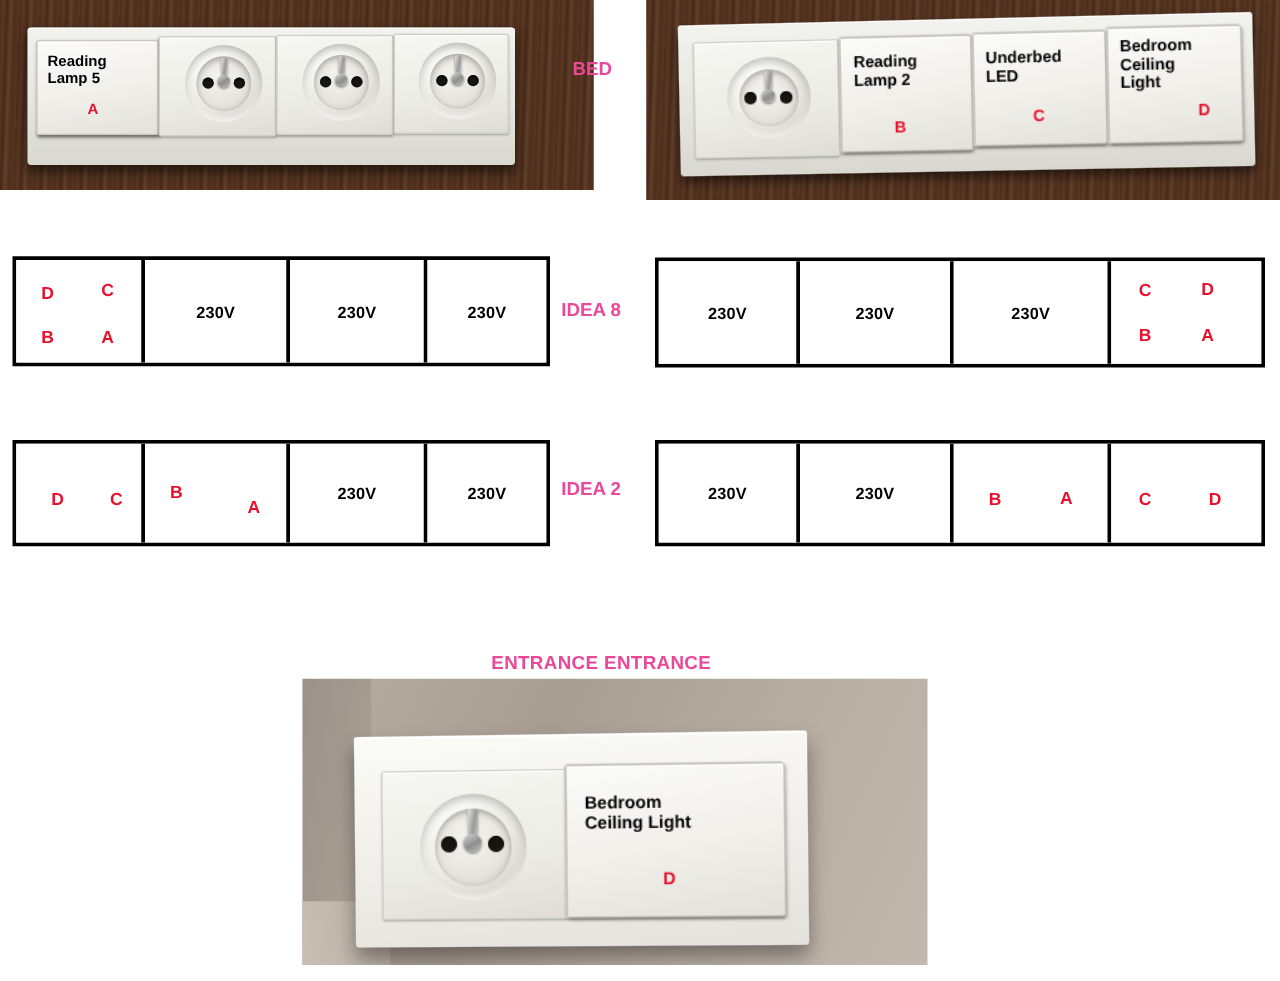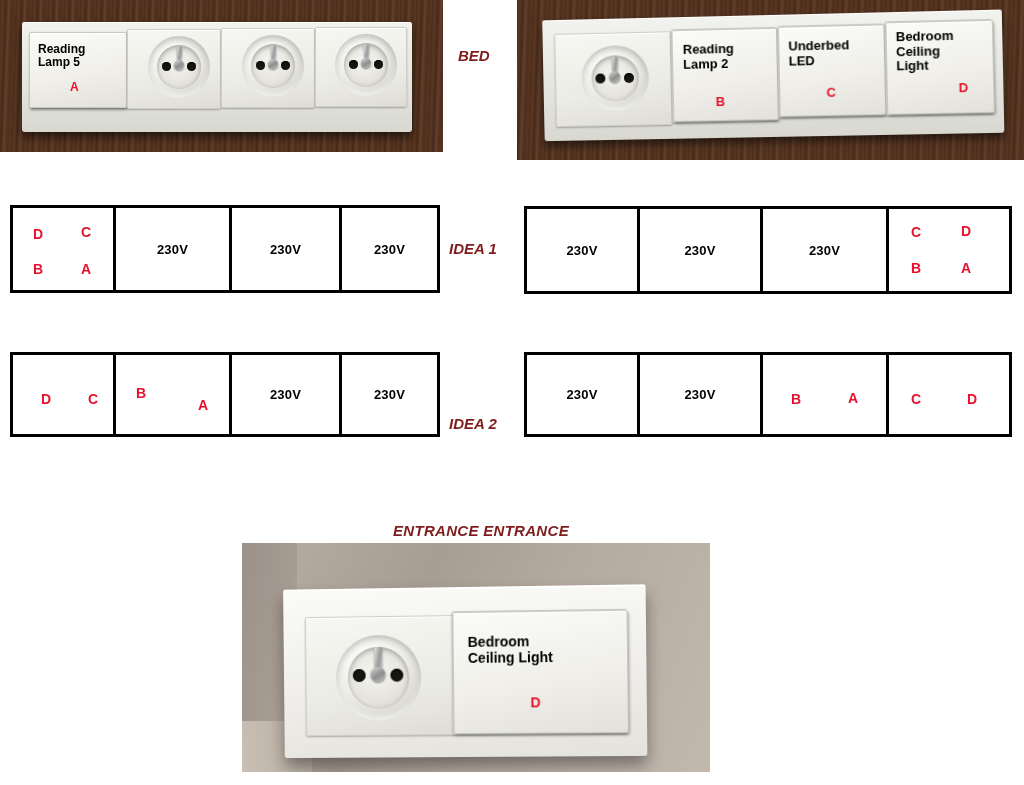--- a/index.html
+++ b/index.html
@@ -2,21 +2,21 @@
 <html><head>
 <meta charset="utf-8">
 <style>
   html,body{margin:0;padding:0;background:#ffffff;}
   body{width:1024px;height:785px;position:relative;overflow:hidden;
        font-family:"Liberation Sans","DejaVu Sans",sans-serif;}
 
   .abs{position:absolute;}
 
   
-  .photo{position:absolute;overflow:hidden;}
+  .photo{position:absolute;overflow:hidden;padding-left:32px;}
   .wood{background:
       repeating-linear-gradient(92deg,
         #4a2c1b 0px,#5a3722 3px,#47291a 6px,#61402a 9px,#4e2f1d 12px,#573520 16px);
     }
   .wall{background:linear-gradient(115deg,#b9aea4 0%,#a89d93 35%,#b5aaa0 60%,#c2b8ae 100%);}
 
   
   .plate{position:absolute;background:linear-gradient(180deg,#f2f2ee 0%,#e6e6e0 55%,#d8d8d1 100%);
          border-radius:3px;box-shadow:0 5px 9px rgba(0,0,0,.55), inset 0 1px 0 #fff;}
 
@@ -41,21 +41,21 @@
   .hole{position:absolute;border-radius:50%;background:#16150f;
         box-shadow:inset 0 1px 2px #000;}
   .pin{position:absolute;border-radius:50%;
        background:linear-gradient(150deg,#d9d9d9,#8e8e8e 55%,#bdbdbd);
        box-shadow:0 1px 2px rgba(0,0,0,.5);}
   .pin-stem{position:absolute;border-radius:2px;
        background:linear-gradient(100deg,#e2e2e2,#9a9a9a 60%,#c4c4c4);
        box-shadow:0 1px 2px rgba(0,0,0,.45);}
 
   
-  .caption{position:absolute;font-weight:bold;color:#7f1d1d;white-space:nowrap;font-style:italic;}
+  .caption{position:absolute;font-weight:bold;color:#ec4899;white-space:nowrap;}
 
   
   .diagram{position:absolute;display:flex;border:3px solid #000;background:#fff;box-sizing:border-box;}
   .dcell{position:relative;background:#fff;border-right:3px solid #000;box-sizing:border-box;
          display:flex;align-items:center;justify-content:center;}
   .dcell:last-child{border-right:none;}
   .volt{font-weight:bold;color:#000;font-size:13px;letter-spacing:.2px;}
   .letters{position:absolute;inset:0;}
   .letters span{position:absolute;color:#e8112d;font-weight:bold;font-size:14px;}
 </style>
@@ -173,21 +173,21 @@
     <span class="volt">230V</span>
   </div>
   <div class="dcell" style="width:110px;">
     <span class="volt">230V</span>
   </div>
   <div class="dcell" style="flex:1;">
     <span class="volt">230V</span>
   </div>
 </div>
 
-<div class="caption" style="left:449px;top:240px;font-size:15px;">IDEA 1</div>
+<div class="caption" style="left:449px;top:240px;font-size:15px;">IDEA 8</div>
 
 <div class="diagram" style="left:524px;top:206px;width:488px;height:88px;">
   <div class="dcell" style="width:113px;">
     <span class="volt">230V</span>
   </div>
   <div class="dcell" style="width:123px;">
     <span class="volt">230V</span>
   </div>
   <div class="dcell" style="width:126px;">
     <span class="volt">230V</span>
@@ -216,21 +216,21 @@
     </div>
   </div>
   <div class="dcell" style="width:110px;">
     <span class="volt">230V</span>
   </div>
   <div class="dcell" style="flex:1;">
     <span class="volt">230V</span>
   </div>
 </div>
 
-<div class="caption" style="left:449px;top:383px;font-size:15px;margin-top:32px;">IDEA 2</div>
+<div class="caption" style="left:449px;top:383px;font-size:15px;">IDEA 2</div>
 
 <div class="diagram" style="left:524px;top:352px;width:488px;height:85px;">
   <div class="dcell" style="width:113px;">
     <span class="volt">230V</span>
   </div>
   <div class="dcell" style="width:123px;">
     <span class="volt">230V</span>
   </div>
   <div class="dcell" style="width:126px;">
     <div class="letters">

